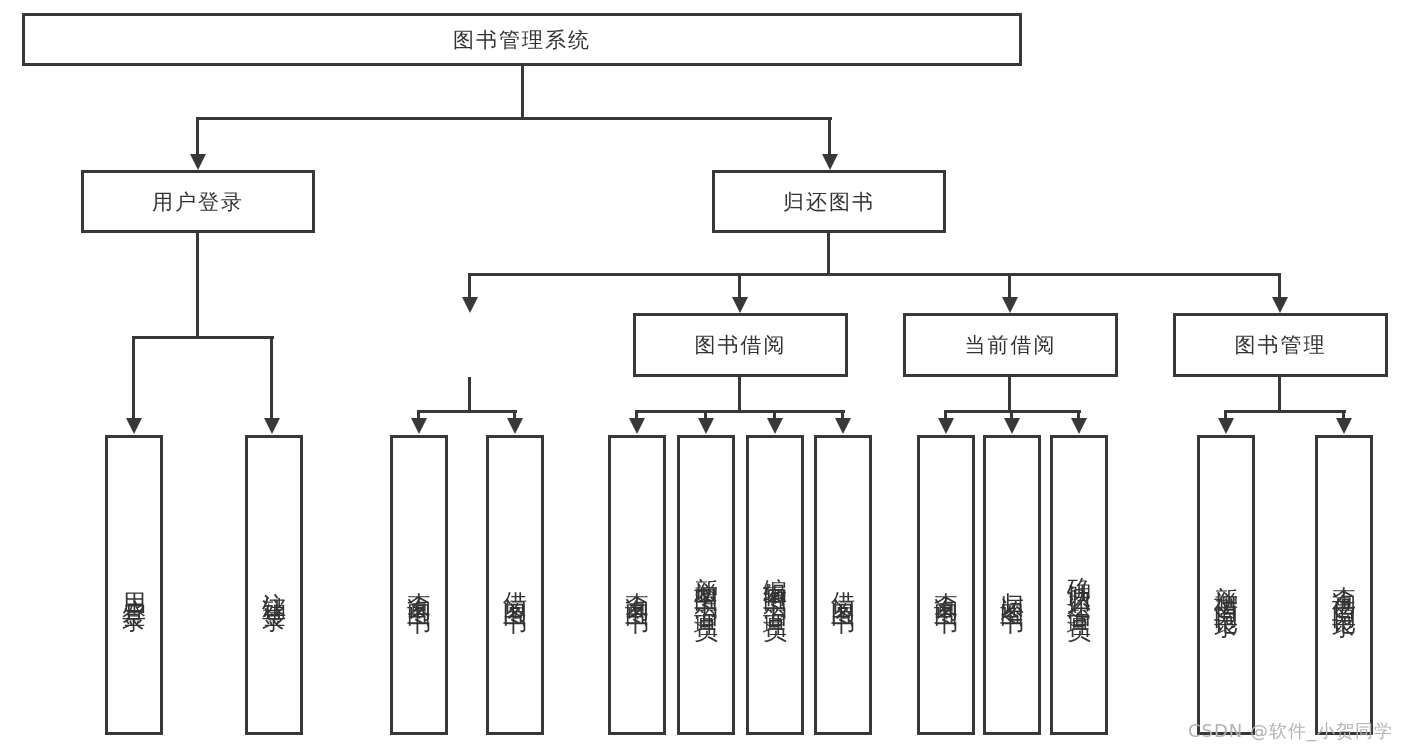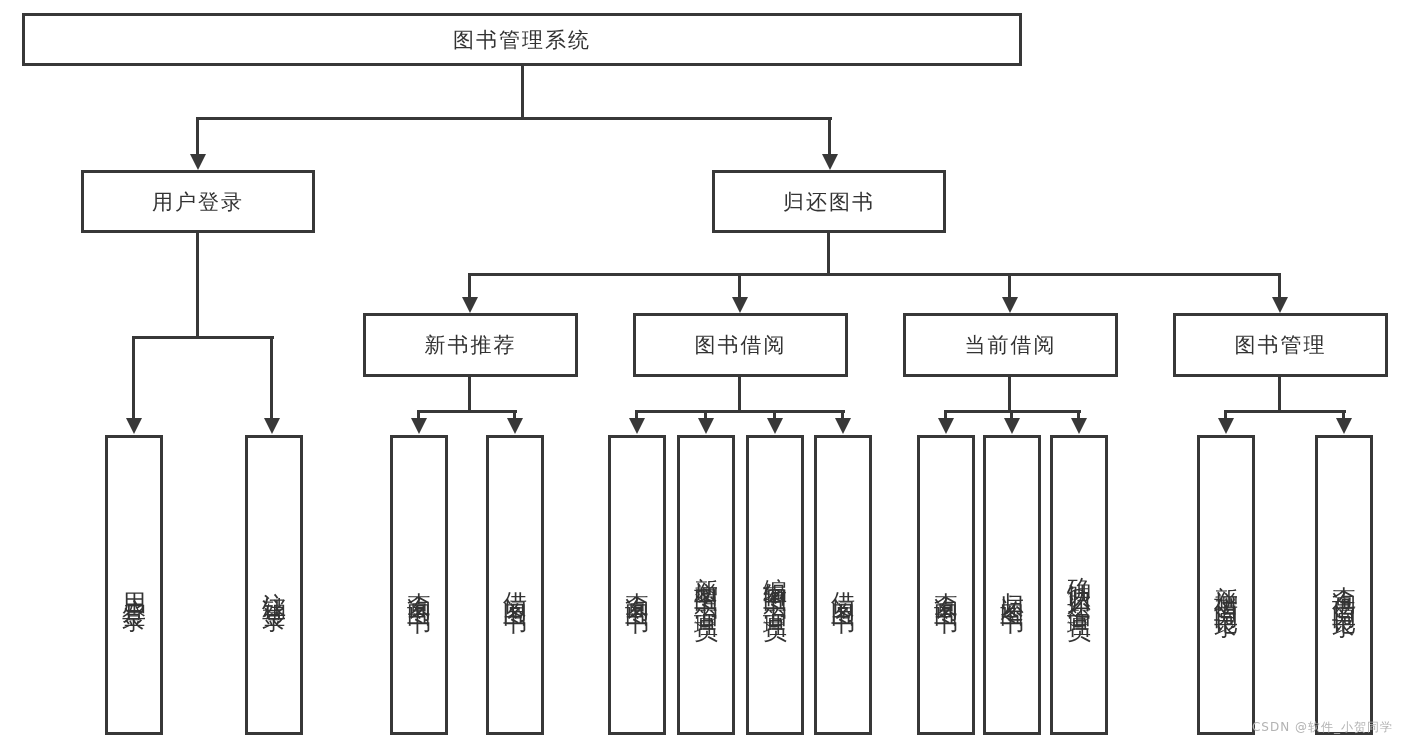--- a/index.html
+++ b/index.html
@@ -15,35 +15,34 @@
   .v-box{
     writing-mode:vertical-rl;font-size:24px;letter-spacing:6px;line-height:58px;
   }
   .line{position:absolute;background:#383838;}
   .arrow-down{
     position:absolute;width:0;height:0;
     border-left:8px solid transparent;border-right:8px solid transparent;
     border-top:16px solid #383838;
   }
   .watermark{
-    position:absolute;top:719px;right:12px;font-size:12px;color:#b3b3b3;
+    position:absolute;top:719px;right:12px;font-size:18px;color:#b3b3b3;
     letter-spacing:1px;z-index:5;white-space:nowrap;
   }
 </style>
 </head>
 <body>
 
 <div class="canvas">
 
   <div class="box h-box" style="left:22px;top:13px;width:1000px;height:53px;">图书管理系统</div>
 
   <div class="box h-box" style="left:81px;top:170px;width:234px;height:63px;">用户登录</div>
   <div class="box h-box" style="left:712px;top:170px;width:234px;height:63px;">归还图书</div>
 
-  <div class="box h-box" style="left:363px;top:313px;width:215px;height:64px;">新书推荐</div>
   <div class="box h-box" style="left:633px;top:313px;width:215px;height:64px;">图书借阅</div>
   <div class="box h-box" style="left:903px;top:313px;width:215px;height:64px;">当前借阅</div>
   <div class="box h-box" style="left:1173px;top:313px;width:215px;height:64px;">图书管理</div>
 
   <div class="box v-box" style="left:105px;top:435px;width:58px;height:300px;">用户登录</div>
   <div class="box v-box" style="left:245px;top:435px;width:58px;height:300px;">注销登录</div>
 
   <div class="box v-box" style="left:390px;top:435px;width:58px;height:300px;">查询图书</div>
   <div class="box v-box" style="left:486px;top:435px;width:58px;height:300px;">借阅图书</div>
 

